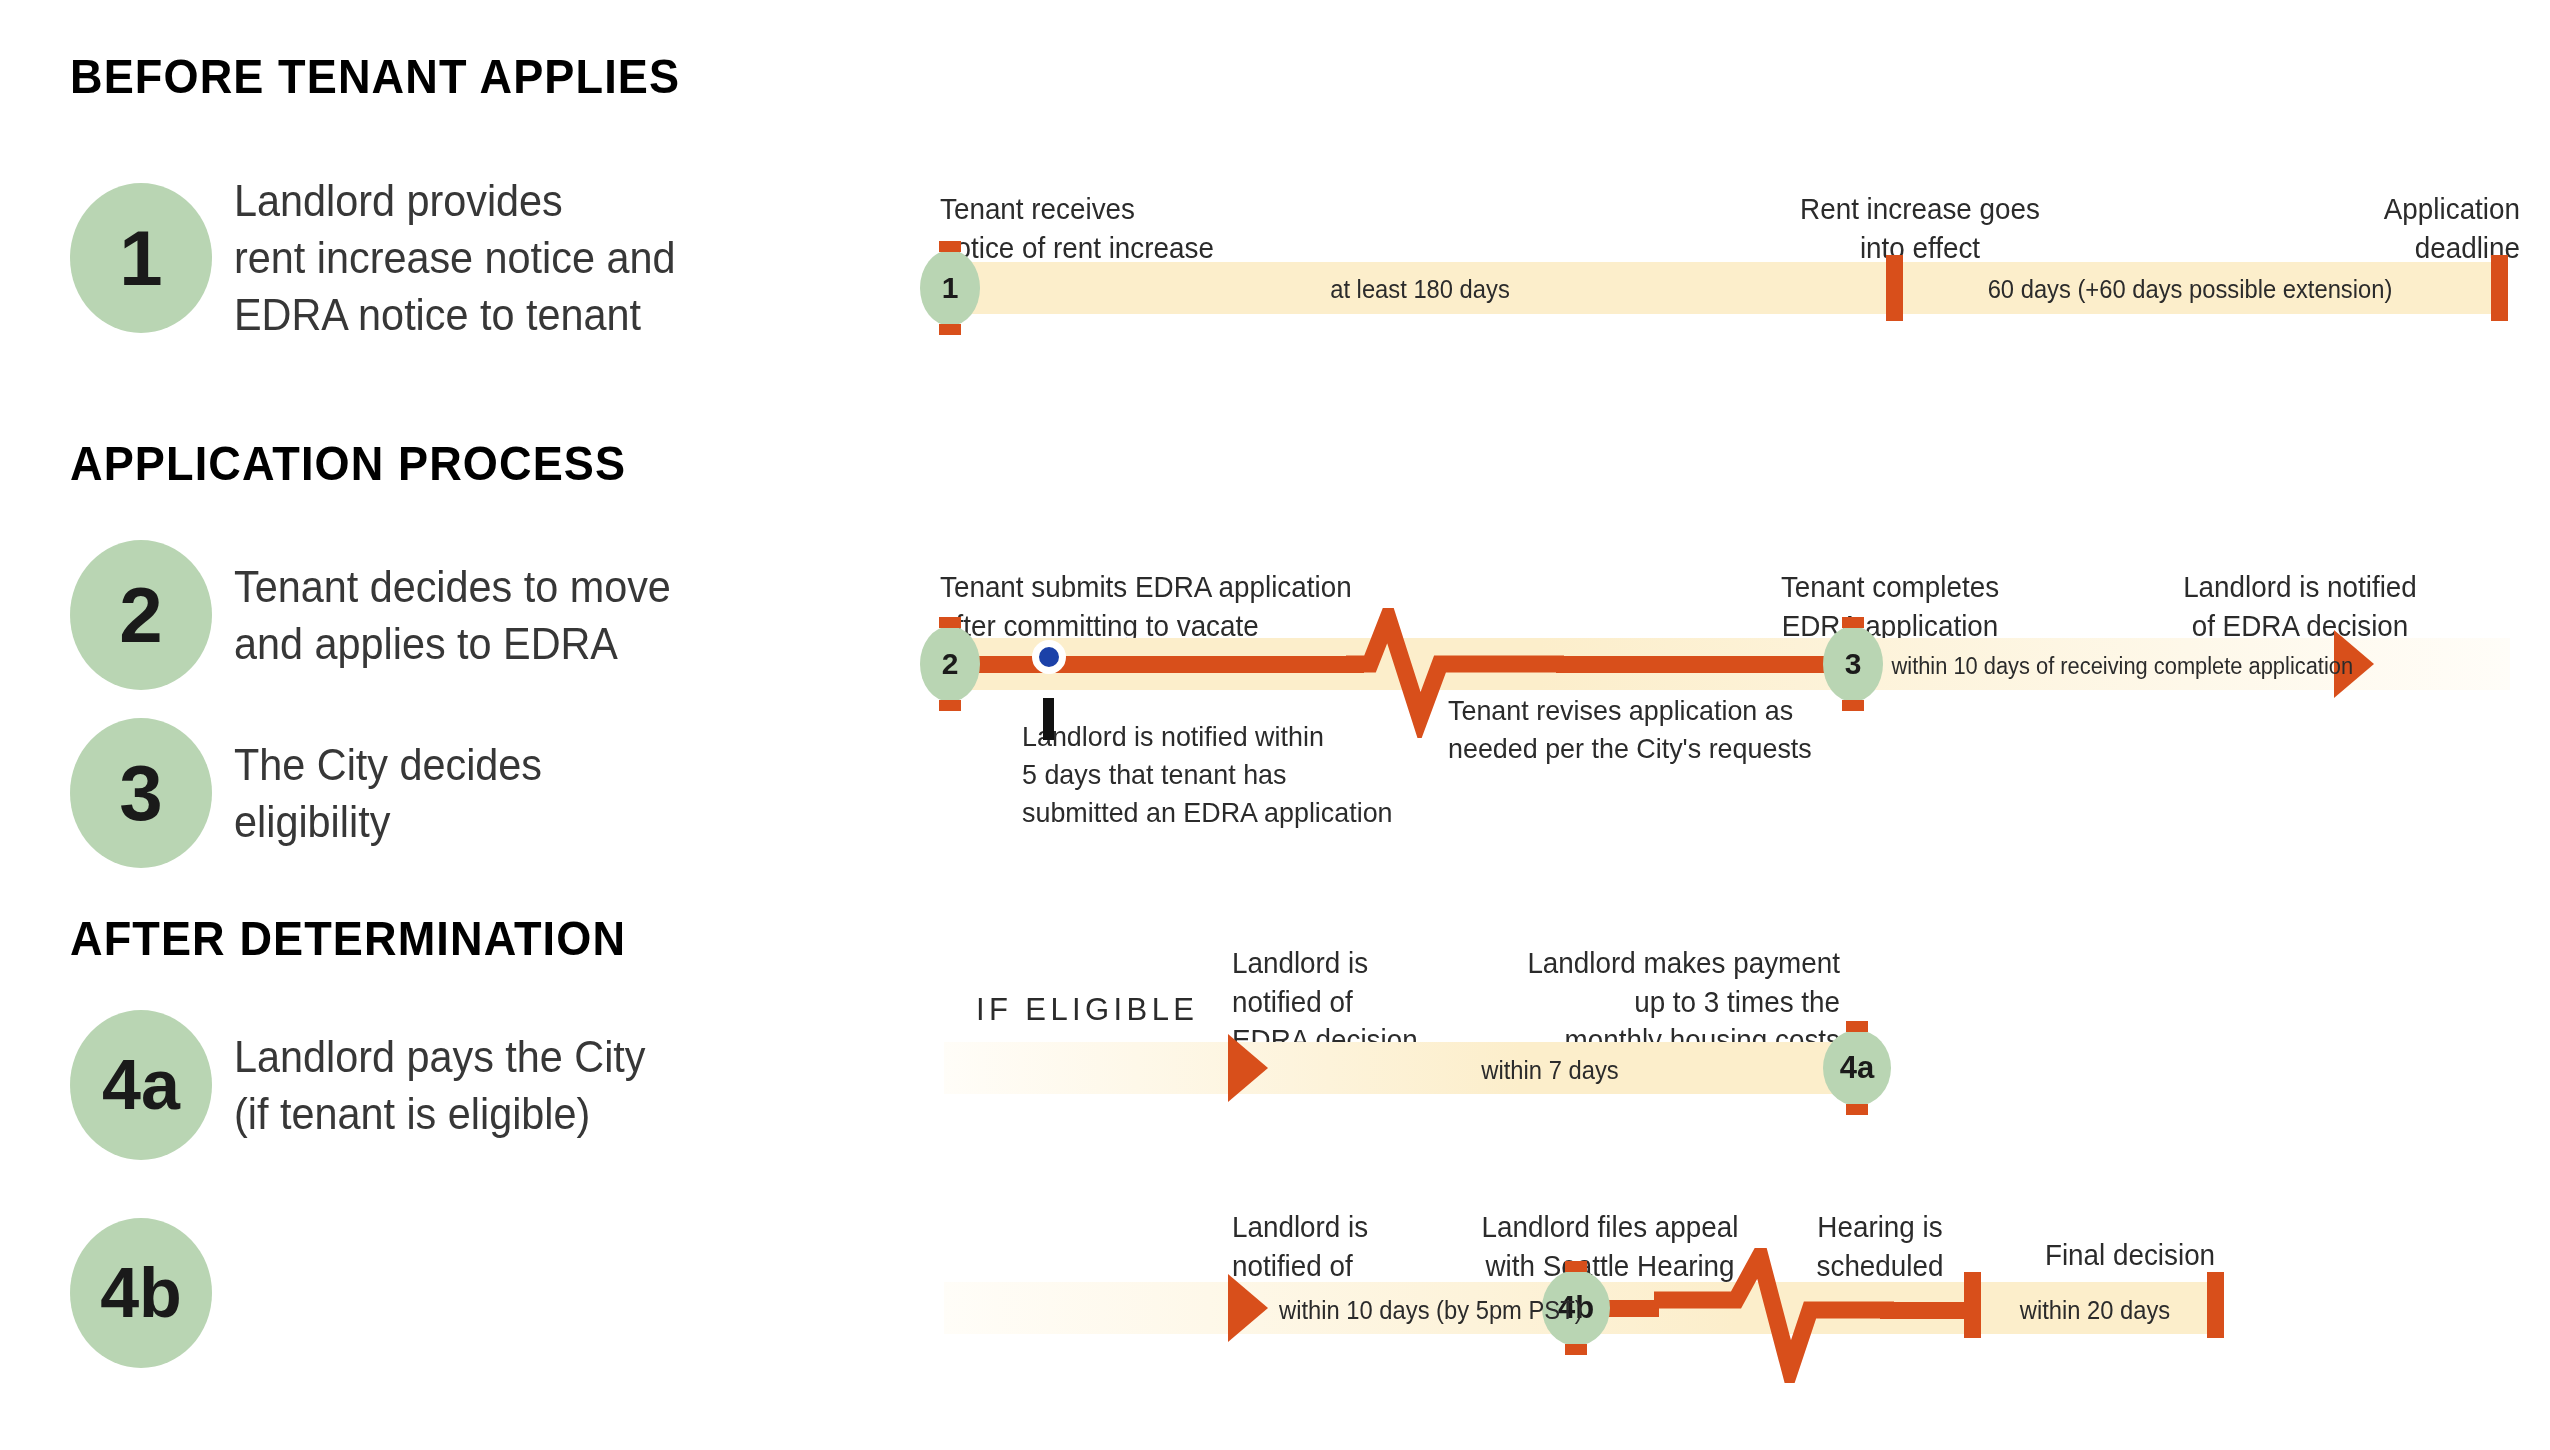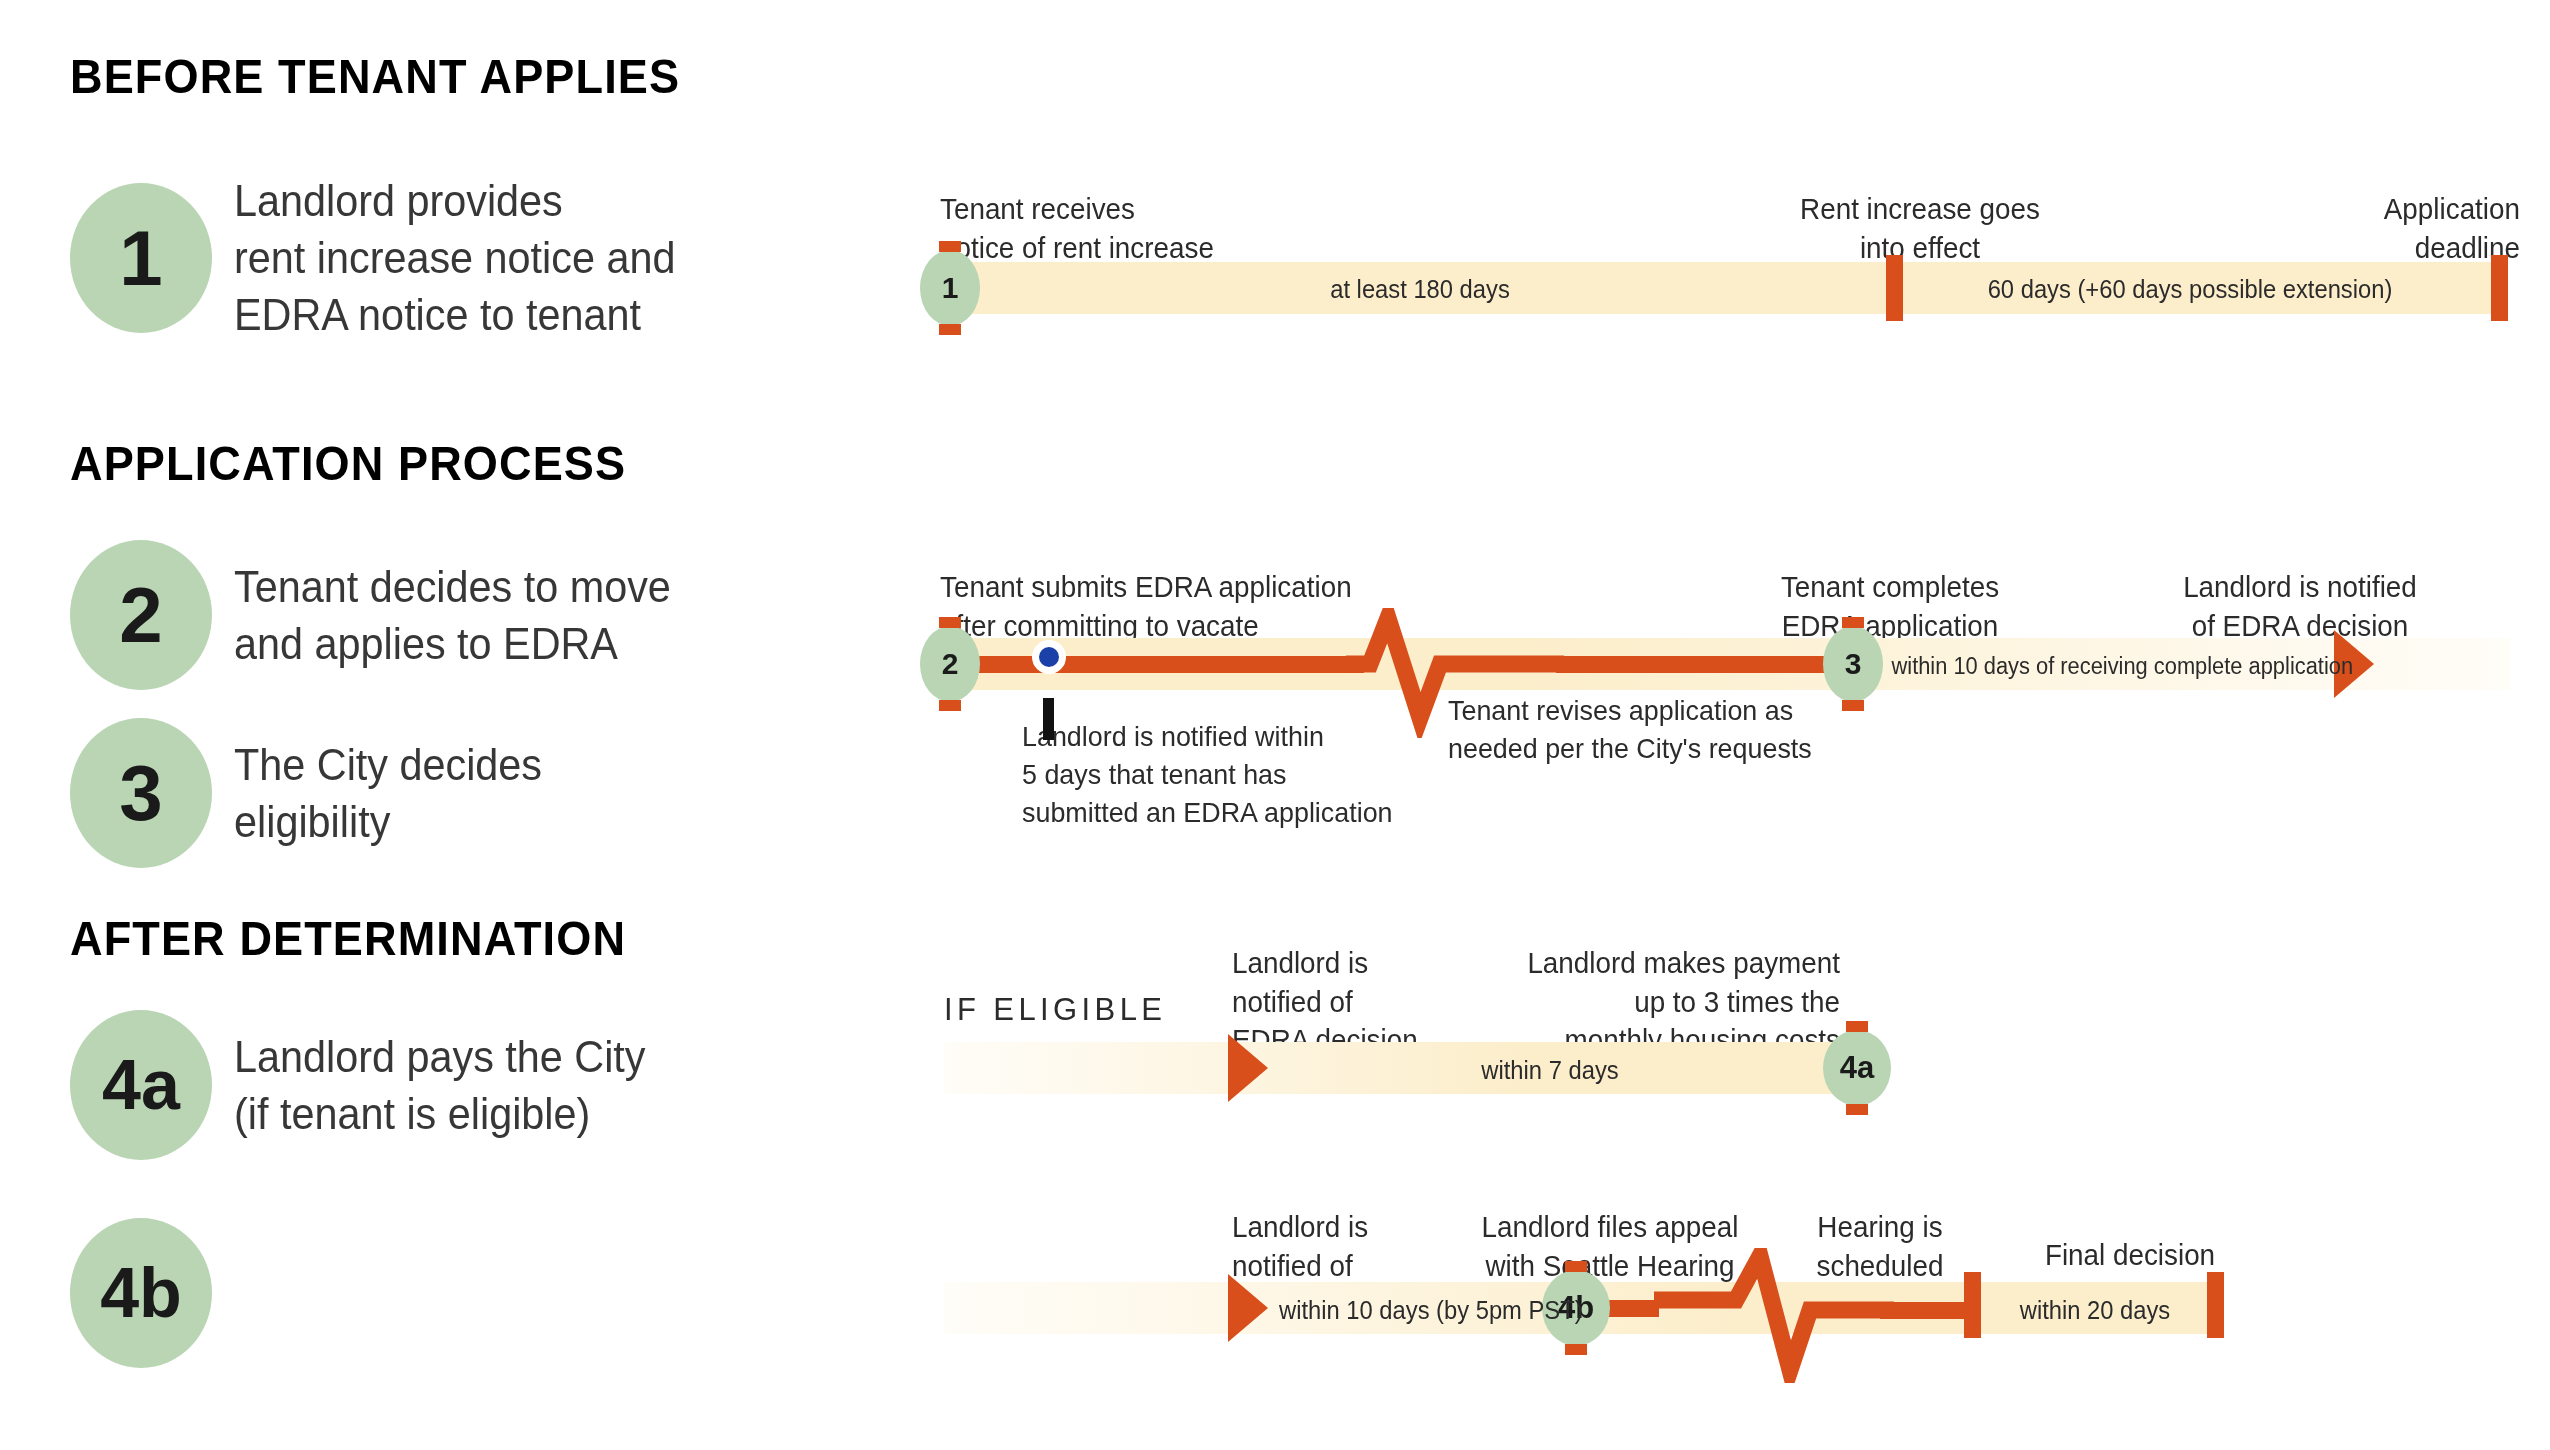--- a/index.html
+++ b/index.html
@@ -310,21 +310,21 @@
     <div class="tl-note" style="left:1448px; top:692px; width:420px;">Tenant revises application as
 needed per the City's requests</div>
 
     <div class="arrow" style="left:2334px; top:630px;"></div>
 
     <div class="dur small" style="left:1880px; top:653px; width:460px;">within 10 days of receiving complete application</div>
   </div>
 
   <div class="tl">
 
-    <div class="eligible-tag" style="left:944px; top:992px;">IF ELIGIBLE</div>
+    <div class="eligible-tag" style="left:976px; top:992px;">IF ELIGIBLE</div>
 
     <div class="tl-label l" style="left:1232px; top:944px; width:300px;">Landlord is
 notified of
 EDRA decision</div>
 
     <div class="tl-label r" style="left:1470px; top:944px; width:370px;">Landlord makes payment
 up to 3 times the
 monthly housing costs</div>
 
     <div class="band fade-left" style="left:944px; top:1042px; width:930px;"></div>

